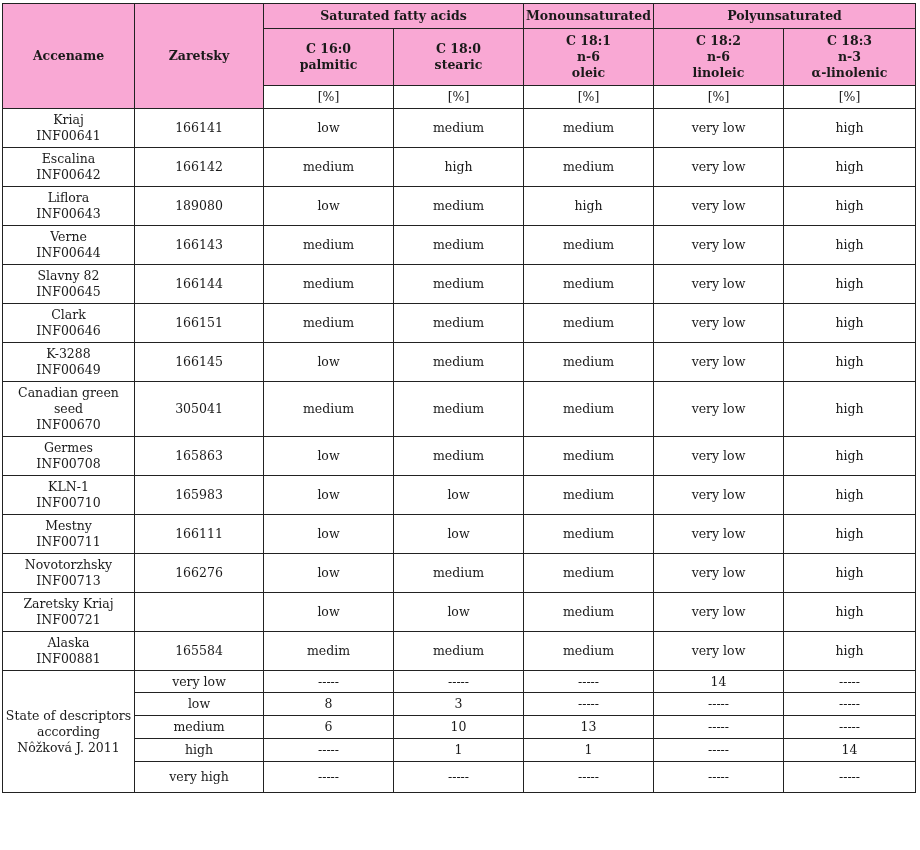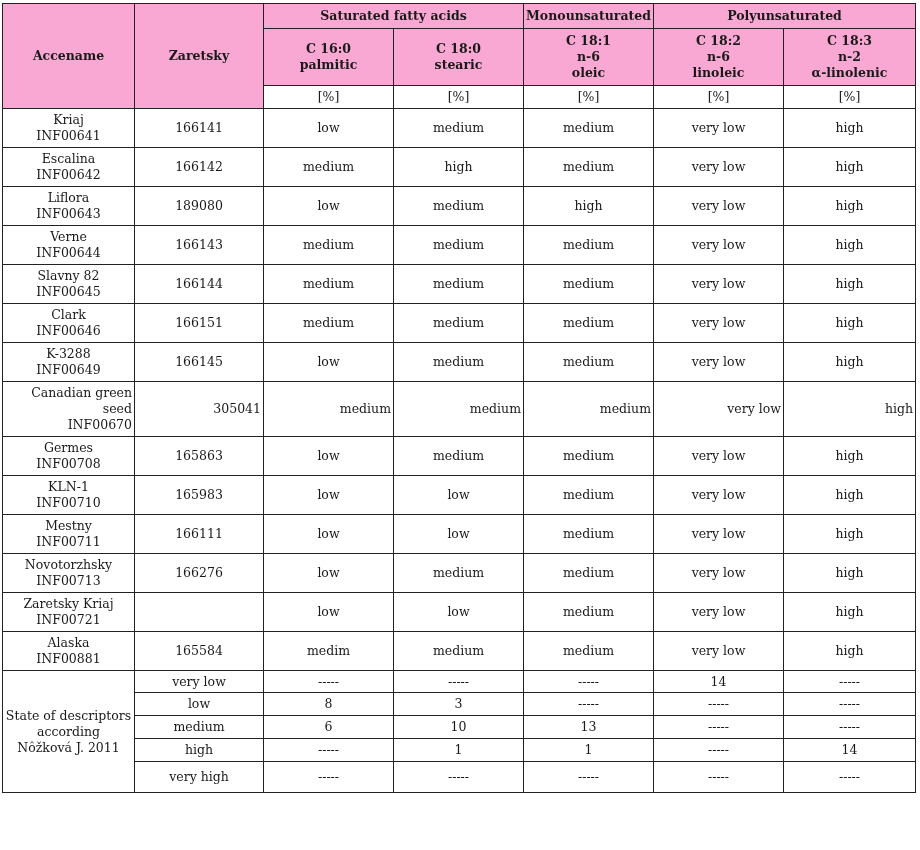--- a/index.html
+++ b/index.html
@@ -19,21 +19,21 @@
     vertical-align: middle;
     padding: 0 2px;
     line-height: 16px;
   }
   .t th { background: #f9a8d4; font-weight: bold; }
   .t th.unit { background: #ffffff; font-weight: normal; }
   .t tr.grp th { height: 24px; }
   .t tr.sub th { height: 56px; }
   .t tr.units th { height: 22px; }
   .t tr.row td { height: 38px; }
-  .t tr.row.tall td { height: 54px; text-align: right; }
+  .t tr.row.tall td { height: 54px; }
   .t tr.sum td { height: 22px; }
   .t tr.sum.lastsum td { height: 30px; }
   .t tr.sum.firstsum td { height: 21px; }
   .nm { display: block; }
 </style>
 </head>
 <body>
 
 <table class="t">
   <colgroup>
@@ -67,21 +67,21 @@
         <span class="nm">n-6</span>
         <span class="nm">oleic</span>
       </th>
       <th>
         <span class="nm">C 18:2</span>
         <span class="nm">n-6</span>
         <span class="nm">linoleic</span>
       </th>
       <th>
         <span class="nm">C 18:3</span>
-        <span class="nm">n-2</span>
+        <span class="nm">n-3</span>
         <span class="nm">α-linolenic</span>
       </th>
     </tr>
     <tr class="units">
       <th class="unit">[%]</th>
       <th class="unit">[%]</th>
       <th class="unit">[%]</th>
       <th class="unit">[%]</th>
       <th class="unit">[%]</th>
     </tr>

